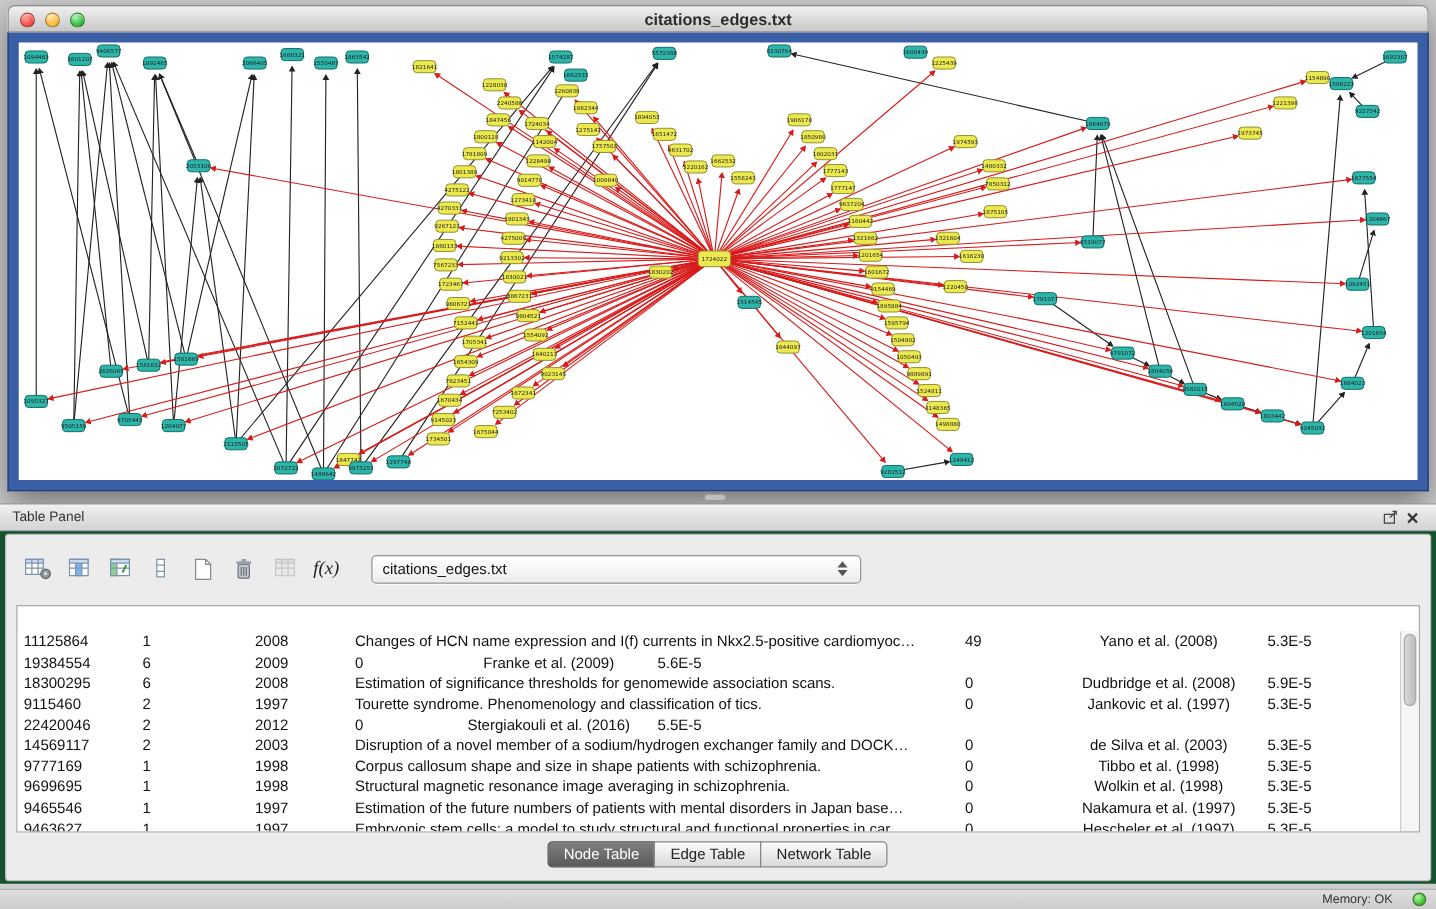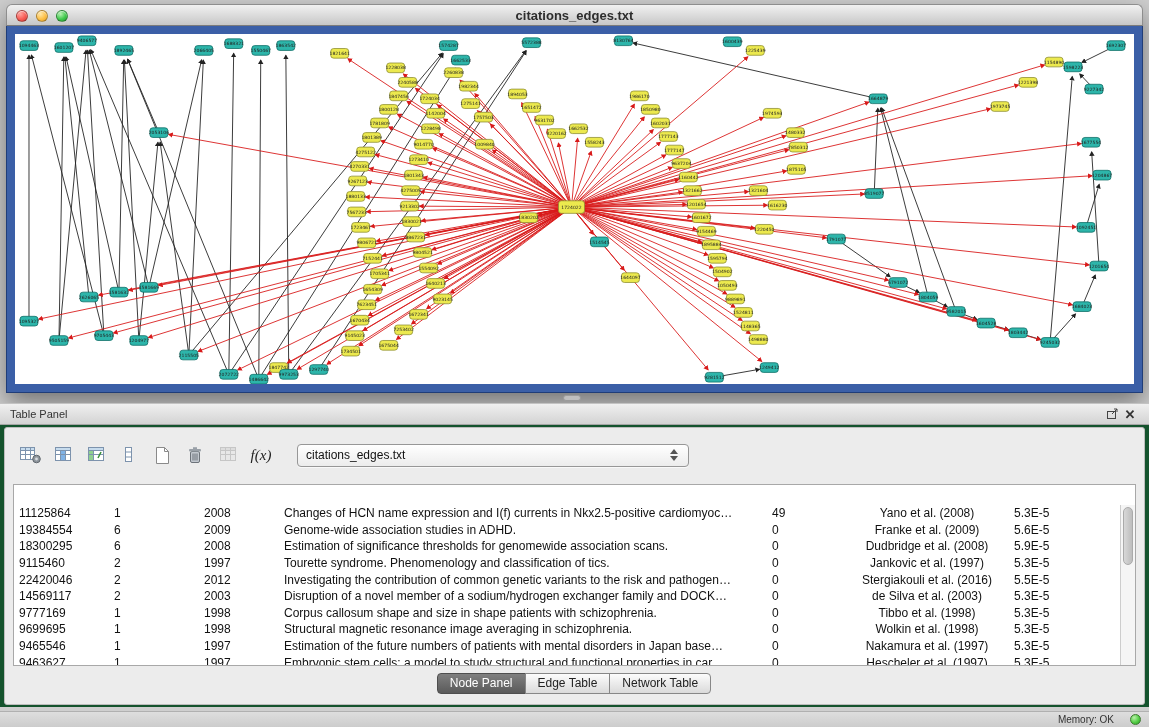--- a/index.html
+++ b/index.html
@@ -928,21 +928,20 @@
             <div class="tcell c2">2008</div>
             <div class="tcell c3">Changes of HCN name expression and I(f) currents in Nkx2.5-positive cardiomyoc…</div>
             <div class="tcell c4">49</div>
             <div class="tcell c5">Yano et al. (2008)</div>
             <div class="tcell c6">5.3E-5</div>
           </div>
           <div class="trow">
             <div class="tcell c0">19384554</div>
             <div class="tcell c1">6</div>
             <div class="tcell c2">2009</div>
-            <div class="tcell c3">Genome-wide association studies in ADHD.</div>
             <div class="tcell c4">0</div>
             <div class="tcell c5">Franke et al. (2009)</div>
             <div class="tcell c6">5.6E-5</div>
           </div>
           <div class="trow">
             <div class="tcell c0">18300295</div>
             <div class="tcell c1">6</div>
             <div class="tcell c2">2008</div>
             <div class="tcell c3">Estimation of significance thresholds for genomewide association scans.</div>
             <div class="tcell c4">0</div>
@@ -955,21 +954,20 @@
             <div class="tcell c2">1997</div>
             <div class="tcell c3">Tourette syndrome. Phenomenology and classification of tics.</div>
             <div class="tcell c4">0</div>
             <div class="tcell c5">Jankovic et al. (1997)</div>
             <div class="tcell c6">5.3E-5</div>
           </div>
           <div class="trow">
             <div class="tcell c0">22420046</div>
             <div class="tcell c1">2</div>
             <div class="tcell c2">2012</div>
-            <div class="tcell c3">Investigating the contribution of common genetic variants to the risk and pathogen…</div>
             <div class="tcell c4">0</div>
             <div class="tcell c5">Stergiakouli et al. (2016)</div>
             <div class="tcell c6">5.5E-5</div>
           </div>
           <div class="trow">
             <div class="tcell c0">14569117</div>
             <div class="tcell c1">2</div>
             <div class="tcell c2">2003</div>
             <div class="tcell c3">Disruption of a novel member of a sodium/hydrogen exchanger family and DOCK…</div>
             <div class="tcell c4">0</div>
@@ -1012,21 +1010,21 @@
             <div class="tcell c5">Hescheler et al. (1997)</div>
             <div class="tcell c6">5.3E-5</div>
           </div>
         </div>
       <div class="vscroll">
         <div class="vthumb"></div>
       </div>
     </div>
 
     <div class="tabs">
-      <div class="tab active">Node Panel</div>
+      <div class="tab active">Node Table</div>
       <div class="tab">Edge Table</div>
       <div class="tab">Network Table</div>
     </div>
   </div>
 </div>
 
 <div class="statusbar">
   <span>Memory: OK</span>
   <span class="mem-dot"></span>
 </div>

